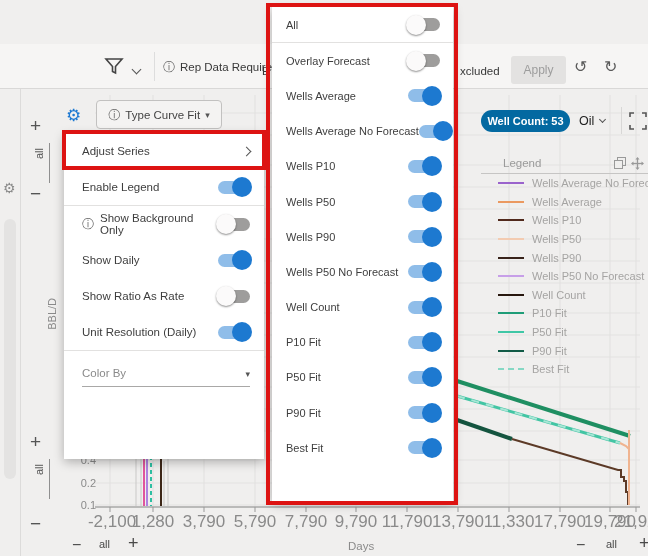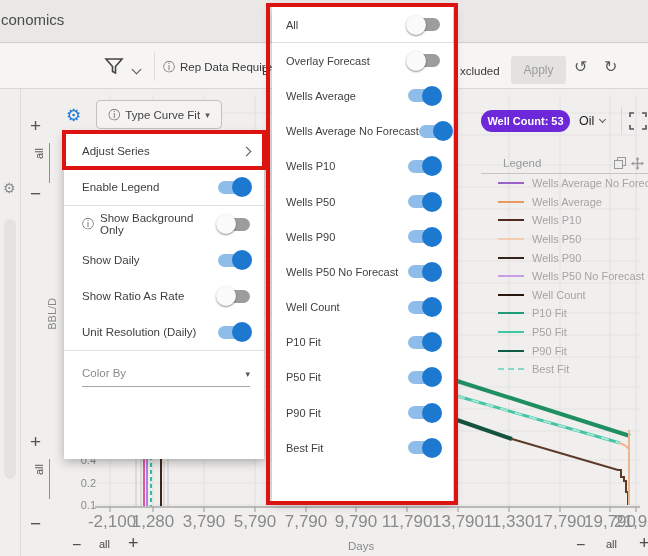--- a/index.html
+++ b/index.html
@@ -51,21 +51,21 @@
   .sw .knob{ position:absolute; top:-3.5px; width:20px; height:20px; border-radius:50%; }
   .sw.on{ background:#8fbde9; }
   .sw.on .knob{ right:-2px; background:#1d79d0; }
   .sw.off{ background:#9e9d9c; }
   .sw.off .knob{ left:-2px; background:#fbfafa; box-shadow:0 1px 2px rgba(0,0,0,.45); }
 
   
   .gearblue{ position:absolute; left:66px; top:105px; font-size:17px; color:#1d79d2; }
   .tcfbtn{ position:absolute; left:96px; top:100px; width:126px; height:29px; border:1px solid #c2c1c0; border-radius:4px;
            background:#f4f3f2; display:flex; align-items:center; justify-content:center; gap:5px; font-size:11.5px; color:#444; }
-  .badge{ position:absolute; left:481px; top:110px; width:89px; height:22px; border-radius:11px; background:#6d28d9;
+  .badge{ position:absolute; left:481px; top:110px; width:89px; height:22px; border-radius:11px; background:#0369a1;
           color:#fff; font-size:11px; font-weight:bold; display:flex; align-items:center; justify-content:center; }
   .phase{ position:absolute; left:579px; top:114px; font-size:12.5px; color:#222; display:flex; align-items:center; gap:6px; }
   .hdrdiv{ position:absolute; left:621px; top:107px; width:1px; height:27px; background:#d8d7d6; }
   .expand{ position:absolute; left:629px; top:112px; }
 
   
   .menucard{ position:absolute; background:#fff; box-shadow:0 3px 10px rgba(0,0,0,.28); z-index:6; }
   .leftmenu{ left:64px; top:133px; width:200px; height:326px; }
   .mrow{ display:flex; align-items:center; justify-content:space-between; height:36px; padding:0 14px 0 18px;
          font-size:11.5px; color:#3e3e3e; }
@@ -236,23 +236,20 @@
     <div class="lrow">
         <span class="lline" style="border-color:#115a46"></span>
         <span class="ltext">P90 Fit</span>
       </div>
     <div class="lrow">
         <span class="lline dash" style="border-color:#86d8c4"></span>
         <span class="ltext">Best Fit</span>
       </div>
   </div>
 
-  <div class="hdr">
-    <span class="title">conomics</span>
-  </div>
   <div class="tb">
     <svg class="funnel" width="20" height="19">
       <path d="M2 2 L18 2 L11.5 9.5 L11.5 16 L8.5 14.5 L8.5 9.5 Z" fill="none" stroke="#444" stroke-width="1.6"></path>
     </svg>
     <span class="cv chev1"></span>
     <div class="vdiv" style="left:154px"></div>
     <div class="repbtn">
       <span class="iico">ⓘ</span>
       <span>Rep Data Requirement</span>
       <span class="cv sm" style="margin-top:-3px"></span>

